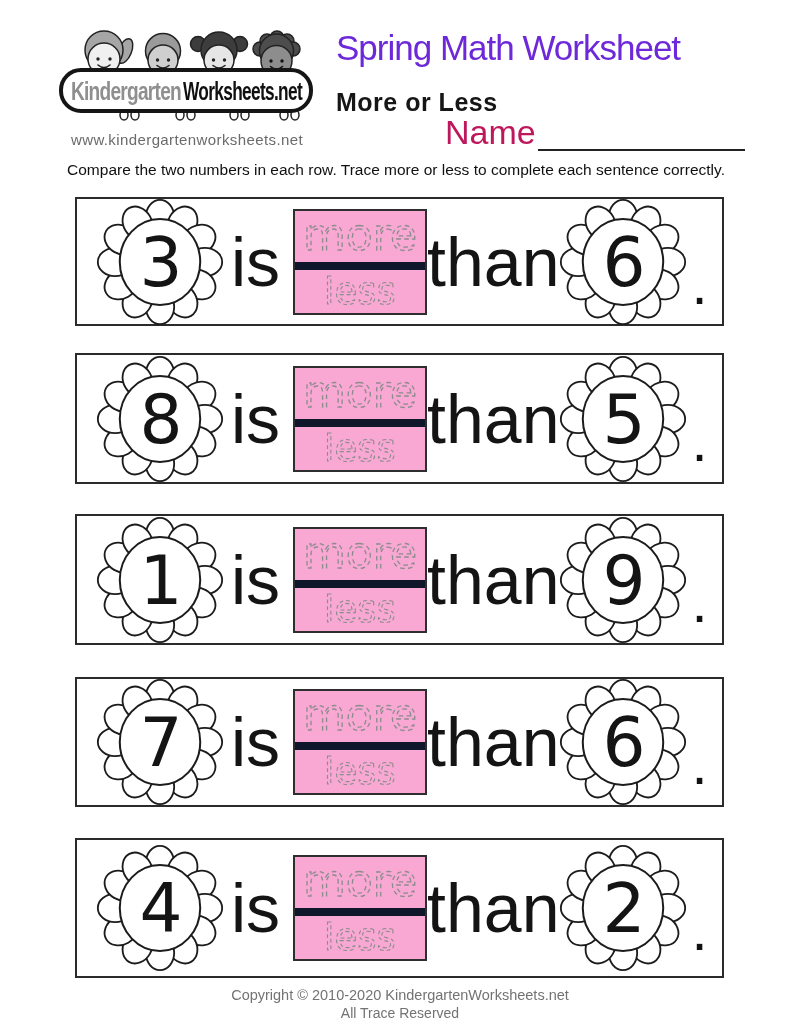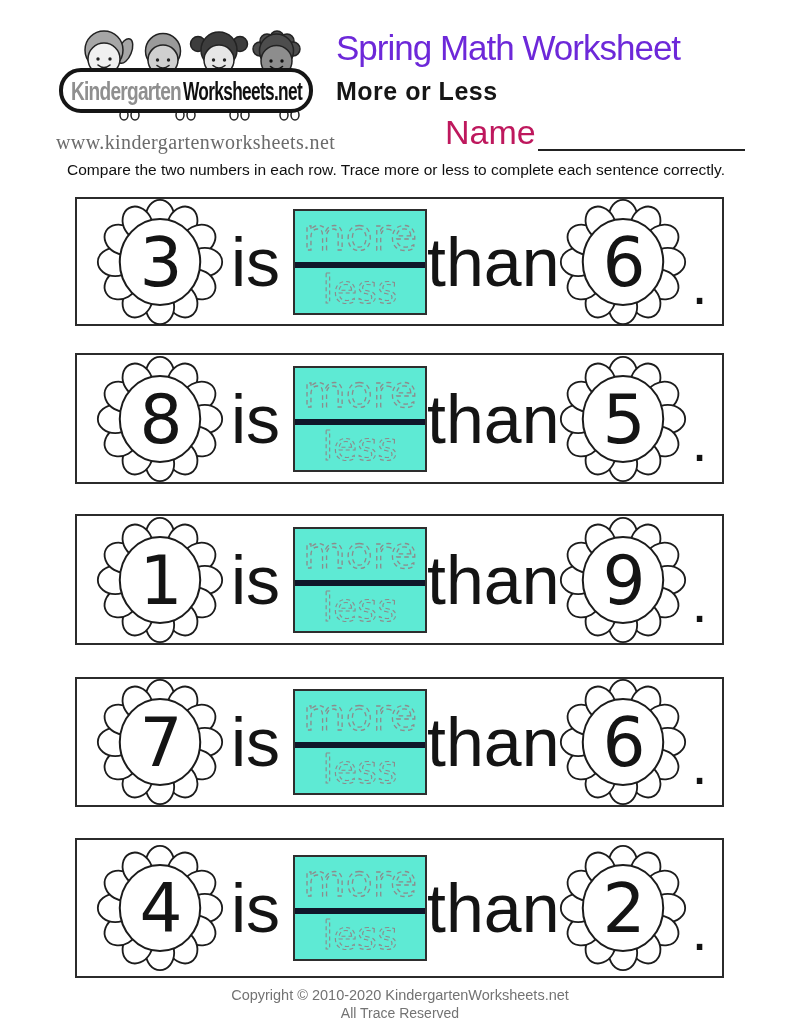--- a/index.html
+++ b/index.html
@@ -12,25 +12,25 @@
     color: #151515;
     overflow: hidden;
   }
   svg text { font-family: "DejaVu Sans", sans-serif; }
 
   
   .logo-wrap { position:absolute; left:56px; top:18px; width:262px; }
   .logo-svg { display:block; width:262px; height:112px; }
   .logo-url {
     margin-top:1px; text-align:center;
-    font-size:20px; letter-spacing:.4px; color:#6b6b6b;font-family:Liberation Serif, serif;
+    font-size:15px; letter-spacing:.4px; color:#6b6b6b;
   }
   .title-block { position:absolute; left:336px; top:26px; width:430px; }
   .title { font-size:35px; font-weight:400; letter-spacing:-1px; color:#6d28d9; line-height:1.25; }
-  .subtitle { margin-top:7px; font-size:25px; font-weight:700; letter-spacing:.5px; color:#161616; }
+  .subtitle { margin-top:18px; font-size:25px; font-weight:700; letter-spacing:.5px; color:#161616; }
   .name-row { position:absolute; left:445px; top:113px; width:300px; display:flex; align-items:flex-end; }
   .name-label { font-size:34px; line-height:38px; color:#be185d; }
   .name-line { flex:1; height:34px; border-bottom:2.5px solid #222; margin-left:2px; }
 
   .instructions {
     position:absolute; top:161px; left:0; right:8px;
     text-align:center; font-size:15.5px; color:#101010;
   }
 
   
@@ -55,24 +55,24 @@
     text-anchor:middle; letter-spacing:-2px;
   }
 
   .word { font-size:68px; font-weight:400; color:#141414; letter-spacing:0; line-height:1; }
   .word-is { margin-left:7px; }
   .word-than { }
 
   .trace-box {
     margin-left:13px; flex:0 0 auto;
     width:134px; height:106px;
-    border:2px solid #2e2e2e; background:#5eead4;
+    border:2px solid #2e2e2e; background:#f9a8d4;
   }
   .trace-half { width:100%; height:50%; }
-  .trace-half.bottom { border-top:6px solid #0f172a; }
+  .trace-half.bottom { border-top:8px solid #0f172a; }
   .trace-half svg { display:block; width:100%; height:100%; }
   .trace-text {
     font-size:44px; text-anchor:middle;
     fill:none; stroke:#8c8c8c; stroke-width:1.3;
     stroke-dasharray:4.5 3.4; stroke-linecap:butt;
   }
   .period { font-size:58px; line-height:1; margin-left:4px; transform:translateY(22px); color:#111; }
 
   
   .footer { position:absolute; left:0; right:0; top:987px; text-align:center; color:#737373; }

